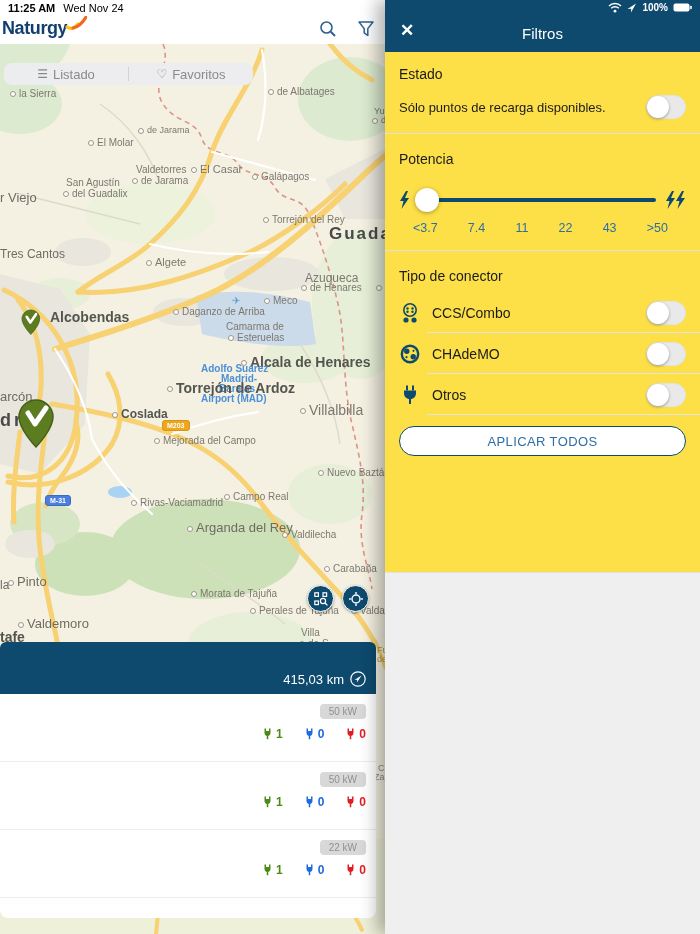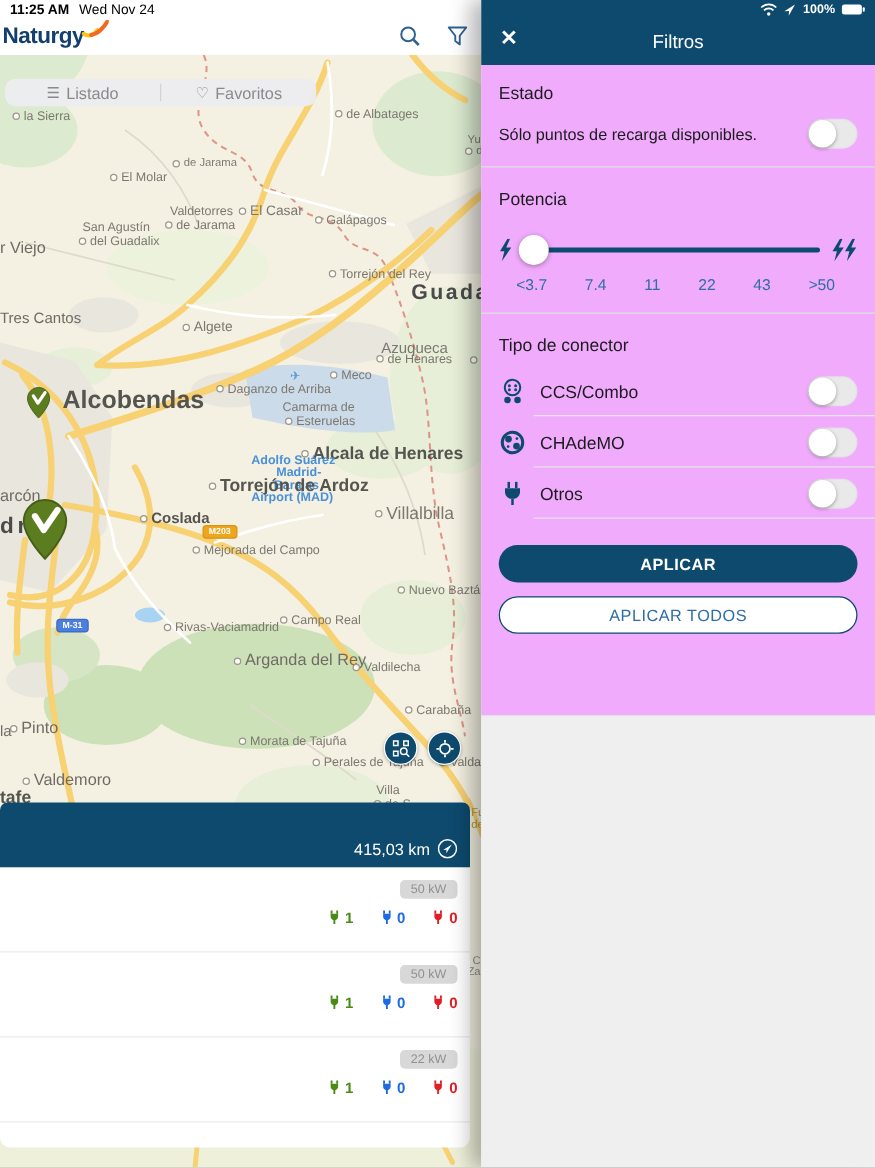--- a/index.html
+++ b/index.html
@@ -56,21 +56,21 @@
   .count.red { color:#e01e25; }
 
   
   .panel { position:absolute; left:385px; top:0; width:315px; height:934px; z-index:10;
     box-shadow:-8px 0 16px rgba(0,0,0,.30); display:flex; flex-direction:column; background:#efefef; }
   .panel-header { height:52px; background:#0d4a6e; position:relative; flex:0 0 auto; }
   .status-icons { position:absolute; right:8px; top:2px; display:flex; align-items:center; gap:5px;
     color:#fff; font-size:10px; font-weight:600; }
   .close-btn { position:absolute; left:15px; top:22px; color:#fff; font-size:17px; font-weight:600; line-height:1; }
   .panel-title { position:absolute; left:0; right:0; top:25px; text-align:center; color:#fff; font-size:15px; }
-  .panel-body { background:#f0abfc; padding:0 14px; flex:0 0 auto; height:520px; }
+  .panel-body { background:#fde047; padding:0 14px; flex:0 0 auto; height:520px; }
   .section-h { font-size:14px; color:#1b1b1d; }
   .estado-h { padding-top:14px; }
   .toggle-row { display:flex; align-items:center; justify-content:space-between; padding:13px 0 14px 0; }
   .toggle-label { font-size:13px; color:#1b1b1d; }
   .toggle { width:40px; height:24px; border-radius:12px; background:#e9e9ea; border:1px solid #e2e2e4; position:relative; flex:0 0 auto; }
   .toggle .knob { position:absolute; left:0px; top:0px; width:22px; height:22px; border-radius:50%;
     background:#fff; box-shadow:0 1px 3px rgba(0,0,0,.35); }
   .hr-full { border-top:1px solid #e0e0e0; margin:0 -14px; }
   .potencia-h { padding-top:17px; }
   .slider-row { display:flex; align-items:center; margin-top:20px; height:26px; }
@@ -187,21 +187,21 @@
           <span class="map-label" style="left: 0px; top: 146px; font-size: 13px; color: rgb(111, 107, 100);">r Viejo</span>
           <span class="map-label dot" style="left: 263px; top: 170px; font-size: 10px;">Torrejón del Rey</span>
           <span class="map-label" style="left: 329px; top: 180px; font-size: 17px; font-weight: 700; color: rgb(74, 74, 74); letter-spacing: 2px;">Guadala</span>
           <span class="map-label" style="left: 0px; top: 203px; font-size: 12px; color: rgb(111, 107, 100);">Tres Cantos</span>
           <span class="map-label dot" style="left: 146px; top: 212px; font-size: 11px;">Algete</span>
           <span class="map-label" style="left: 305px; top: 227px; font-size: 12px;">Azuqueca</span>
           <span class="map-label dot" style="left: 301px; top: 238px; font-size: 10px;">de Henares</span>
           <span class="map-label dot" style="left: 376px; top: 238px; font-size: 9px;">Ch</span>
           <span class="map-label dot" style="left: 264px; top: 251px; font-size: 10px;">Meco</span>
           <span class="map-label dot" style="left: 173px; top: 262px; font-size: 10px;">Daganzo de Arriba</span>
-          <span class="map-label" style="left: 50px; top: 265px; font-size: 20px; font-weight: 600; color: rgb(85, 85, 80);">Alcobendas</span>
+          <span class="map-label" style="left: 50px; top: 265px; font-size: 14px; font-weight: 600; color: rgb(85, 85, 80);">Alcobendas</span>
           <span class="map-label" style="left: 226px; top: 277px; font-size: 10px;">Camarma de</span>
           <span class="map-label dot" style="left: 228px; top: 288px; font-size: 10px;">Esteruelas</span>
           <span class="map-label dot" style="left: 241px; top: 310px; font-size: 14px; font-weight: 600; color: rgb(85, 85, 80);">Alcala de Henares</span>
           <span class="map-label" style="left: 201px; top: 319px; font-size: 10px; font-weight: 600; color: rgb(74, 144, 217);">Adolfo Suárez</span>
           <span class="map-label" style="left: 221px; top: 329px; font-size: 10px; font-weight: 600; color: rgb(74, 144, 217);">Madrid-</span>
           <span class="map-label" style="left: 219px; top: 339px; font-size: 10px; font-weight: 600; color: rgb(74, 144, 217);">Barajas</span>
           <span class="map-label" style="left: 201px; top: 349px; font-size: 10px; font-weight: 600; color: rgb(74, 144, 217);">Airport (MAD)</span>
           <span class="map-label dot" style="left: 167px; top: 336px; font-size: 14px; font-weight: 600; color: rgb(85, 85, 80);">Torrejón de Ardoz</span>
           <span class="map-label" style="left: 0px; top: 345px; font-size: 13px; color: rgb(111, 107, 100);">arcón</span>
           <span class="map-label dot" style="left: 300px; top: 358px; font-size: 14px;">Villalbilla</span>
@@ -505,20 +505,19 @@
             <path d="M5,6.5 H17 V10 A6,6 0 0 1 12.5,15 H9.5 A6,6 0 0 1 5,10 Z" fill="#0d4a6e"></path>
             <rect x="10" y="15" width="2" height="5" fill="#0d4a6e"></rect>
           </svg>
         </span>
         <span class="conn-label">Otros</span>
         <div class="toggle">
             <div class="knob"></div>
           </div>
       </div>
 
-      <div class="btn-apply">APLICAR</div>
       <div class="btn-showall">APLICAR TODOS</div>
     </div>
 
     <div class="panel-gray"></div>
   </div>
 
 </div>
 
 </body></html>

